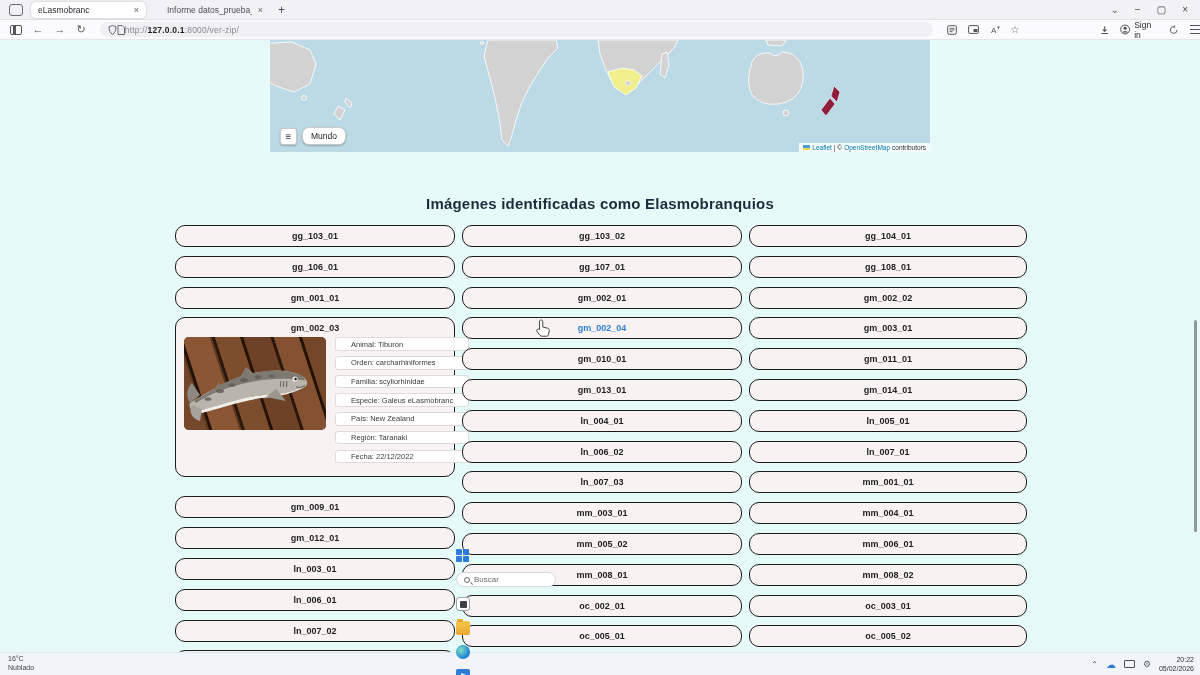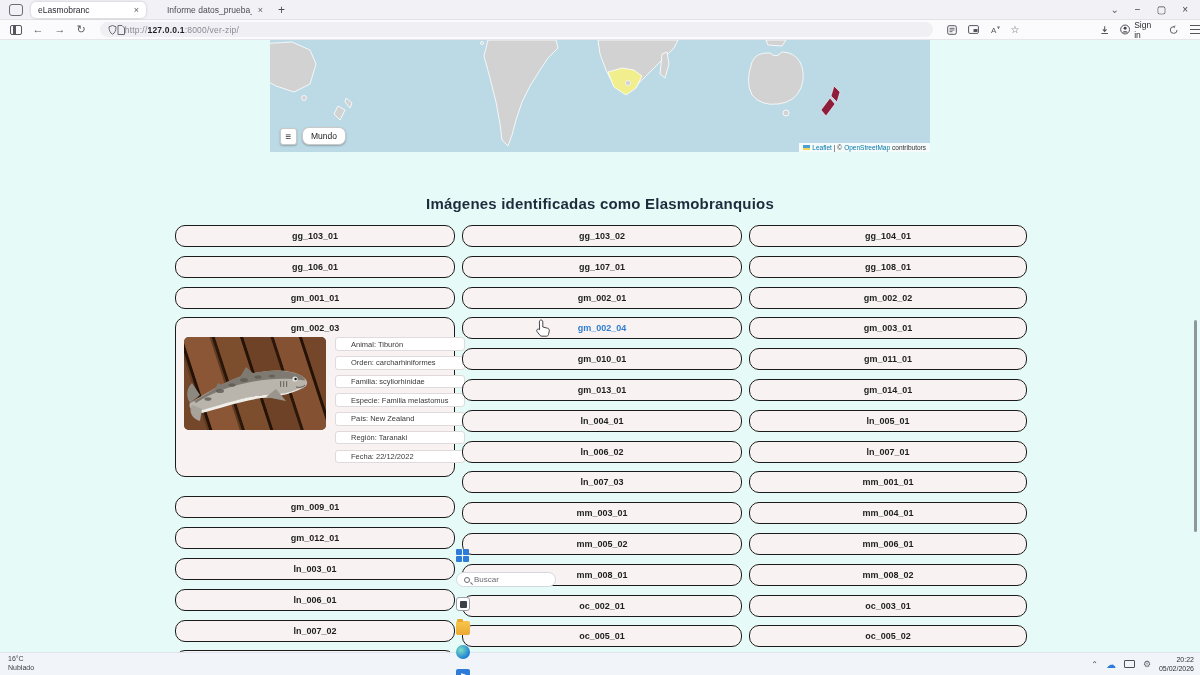--- a/index.html
+++ b/index.html
@@ -286,21 +286,21 @@
                   <circle cx="111.6" cy="42" r="1.2" fill="#1a1a1a"></circle>
                   <path d="M112 50 C116 51 119 50 121 48" stroke="#4a453f" stroke-width="0.8" fill="none"></path>
                 </g>
               </svg>
             </div>
             <div class="fields">
 
             <div class="field">Animal: Tiburón</div>
                 <div class="field">Orden: carcharhiniformes</div>
                 <div class="field">Familia: scyliorhinidae</div>
-                <div class="field">Especie: Familia melastomus</div>
+                <div class="field">Especie: Galeus eLasmobranc</div>
                 <div class="field">País: New Zealand</div>
                 <div class="field">Región: Taranaki</div>
                 <div class="field">Fecha: 22/12/2022</div>
               </div>
           </div>
         </div>
         <div>
 
         <div class="imgbtn">gm_009_01</div>
             <div class="imgbtn">gm_012_01</div>

